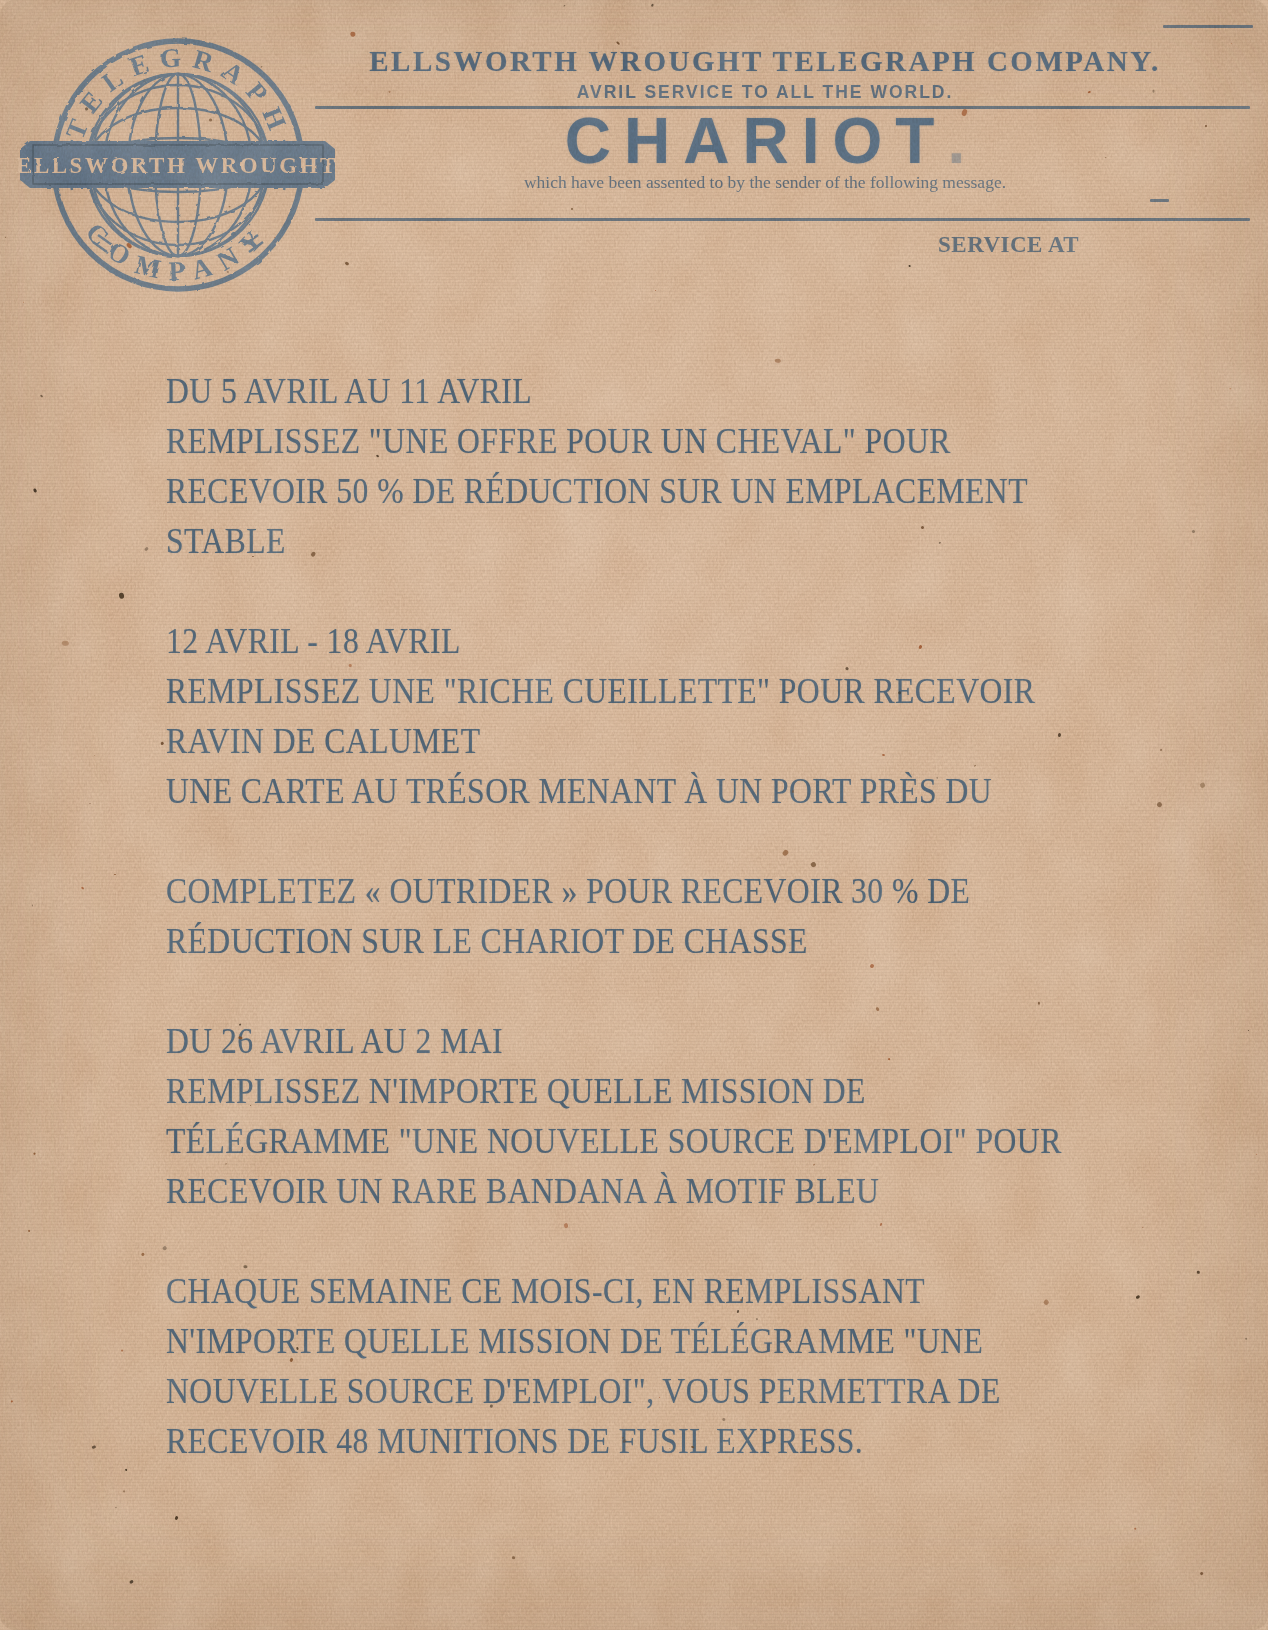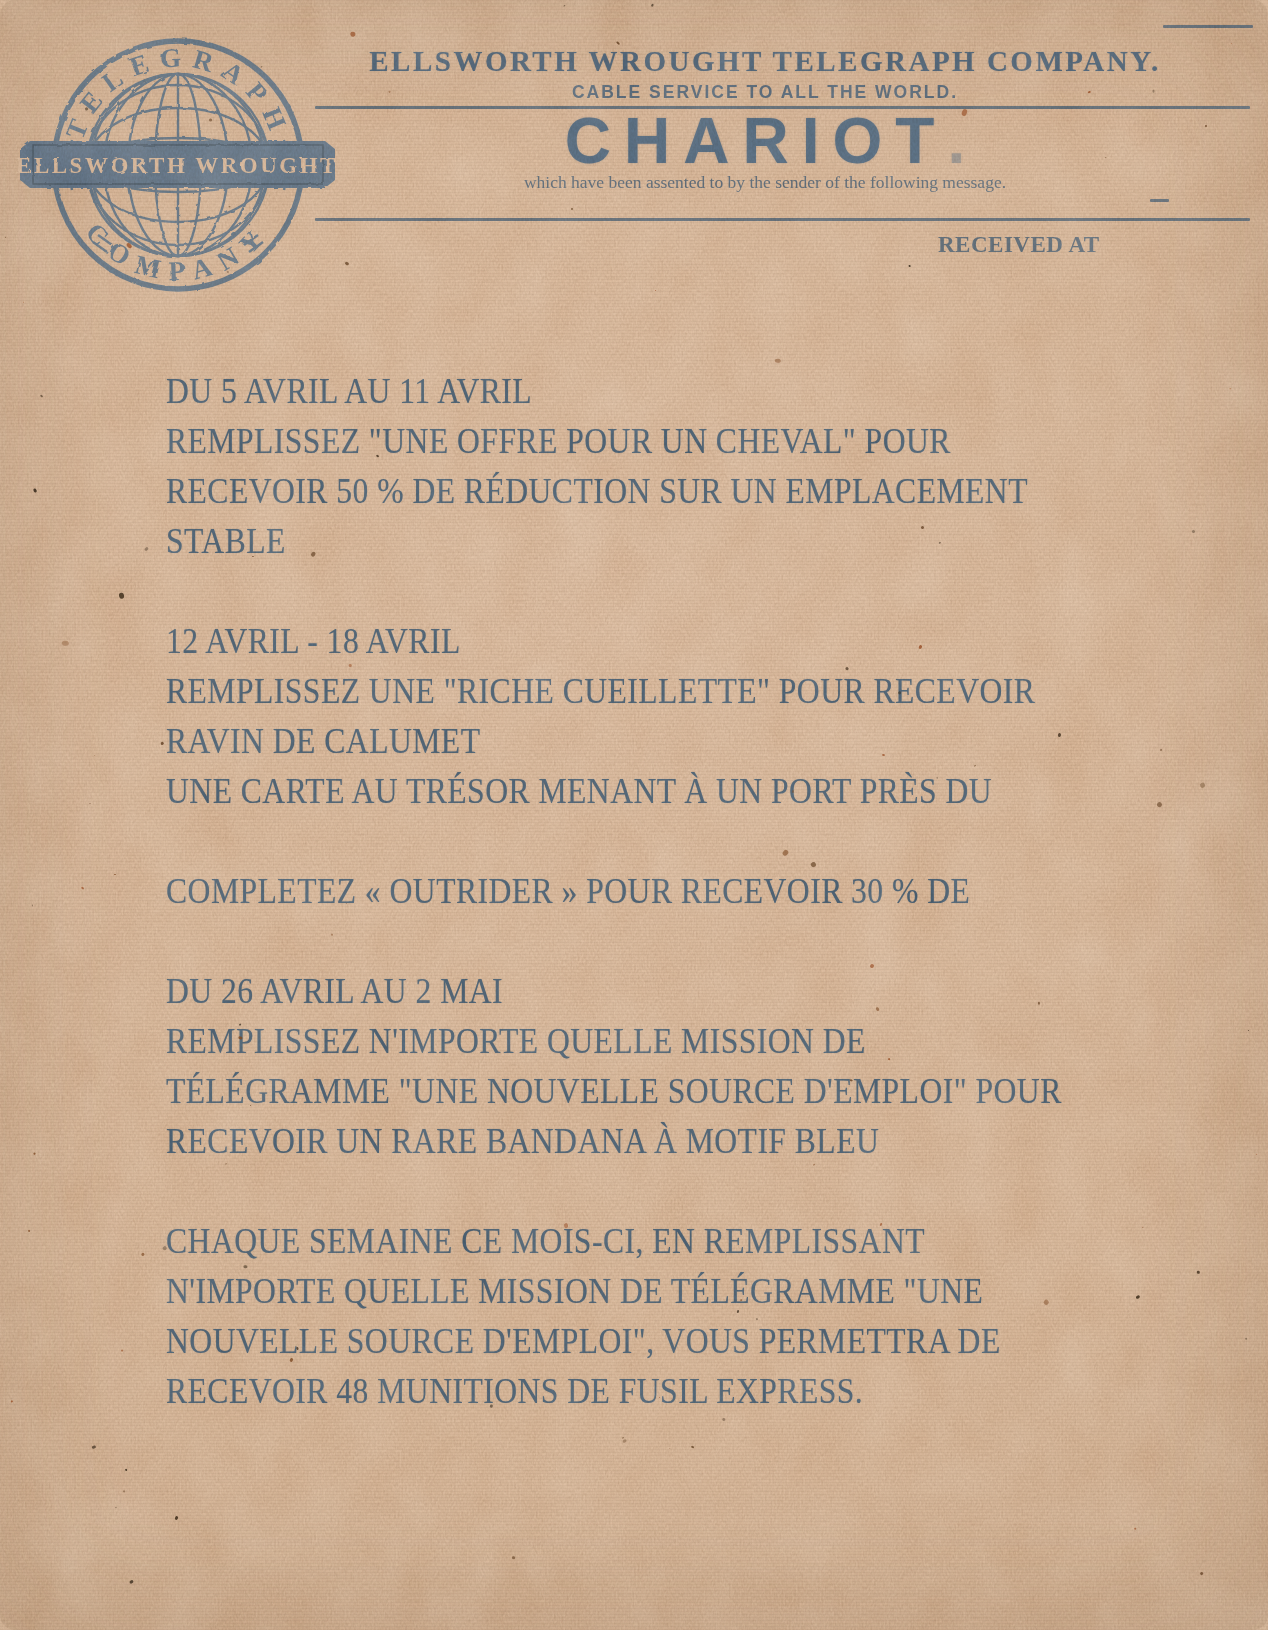--- a/index.html
+++ b/index.html
@@ -128,49 +128,50 @@
       <g>
         <path d="M6 113 L16 105 H311 L321 113 V144 L311 152 H16 L6 144 Z" fill="#587089" stroke="none"></path>
         <rect x="19" y="109" width="290" height="39" fill="none" stroke="rgba(42,58,74,.55)" stroke-width="1.5"></rect>
         <text x="163" y="137" text-anchor="middle" font-size="23" letter-spacing="2.5" fill="#d9b99c" stroke="none">ELLSWORTH WROUGHT</text>
       </g>
     </g>
   </svg>
 
   <div class="header-col">
     <div class="company-name">ELLSWORTH WROUGHT TELEGRAPH COMPANY.</div>
-    <div class="tagline">CABLE SERVICE TO ALL THE WORLD.</div>
+    <div class="tagline">AVRIL SERVICE TO ALL THE WORLD.</div>
     <div class="masthead"><span>CHARIOT</span><span class="mast-period">.</span></div>
     <div class="conditions">
       <div>which have been assented to by the sender of the following message.</div>
     </div>
   </div>
 
   <div class="rule rule-1"></div>
   <div class="rule rule-2"></div>
   <div class="rule corner-rule"></div>
   <div class="rule rule-fragment"></div>
 
-  <div class="received-at">RECEIVED AT</div>
+  <div class="received-at">SERVICE AT</div>
 
   <div class="message" id="message-body">
       <div class="para">
         <div class="line"><span>DU 5 AVRIL AU 11 AVRIL</span></div>
         <div class="line"><span>REMPLISSEZ "UNE OFFRE POUR UN CHEVAL" POUR</span></div>
         <div class="line"><span>RECEVOIR 50 % DE RÉDUCTION SUR UN EMPLACEMENT</span></div>
         <div class="line"><span>STABLE</span></div>
       </div>
       <div class="para">
         <div class="line"><span>12 AVRIL - 18 AVRIL</span></div>
         <div class="line"><span>REMPLISSEZ UNE "RICHE CUEILLETTE" POUR RECEVOIR</span></div>
         <div class="line"><span>RAVIN DE CALUMET</span></div>
         <div class="line"><span>UNE CARTE AU TRÉSOR MENANT À UN PORT PRÈS DU</span></div>
       </div>
       <div class="para">
         <div class="line"><span>COMPLETEZ « OUTRIDER » POUR RECEVOIR 30 % DE</span></div>
+        <div class="line"><span>RÉDUCTION SUR LE CHARIOT DE CHASSE</span></div>
       </div>
       <div class="para">
         <div class="line"><span>DU 26 AVRIL AU 2 MAI</span></div>
         <div class="line"><span>REMPLISSEZ N'IMPORTE QUELLE MISSION DE</span></div>
         <div class="line"><span>TÉLÉGRAMME "UNE NOUVELLE SOURCE D'EMPLOI" POUR</span></div>
         <div class="line"><span>RECEVOIR UN RARE BANDANA À MOTIF BLEU</span></div>
       </div>
       <div class="para">
         <div class="line"><span>CHAQUE SEMAINE CE MOIS-CI, EN REMPLISSANT</span></div>
         <div class="line"><span>N'IMPORTE QUELLE MISSION DE TÉLÉGRAMME "UNE</span></div>

